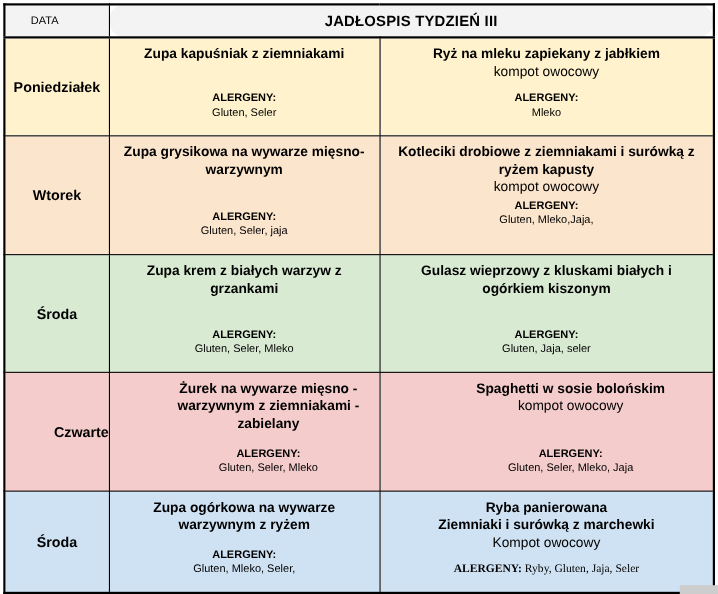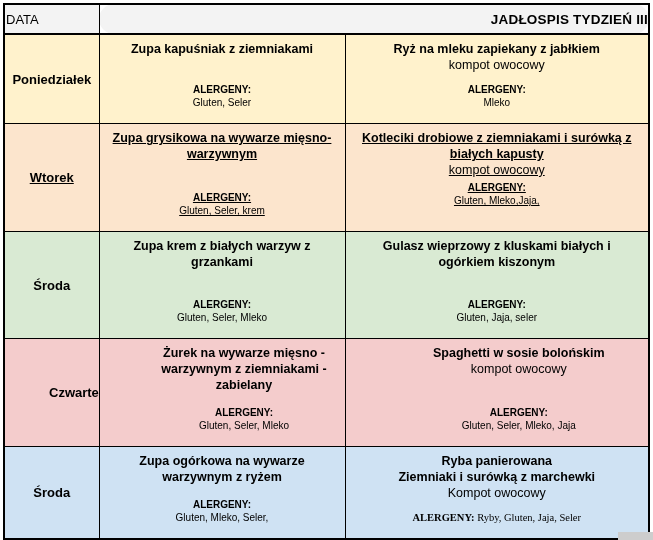--- a/index.html
+++ b/index.html
@@ -13,31 +13,31 @@
   table.menu {
     border-collapse:collapse; table-layout:fixed;
     width:645px; margin:3px 0 0 3px;
     border:2px solid #000;
   }
   td { border:1px solid #000; padding:0; vertical-align:top; overflow:hidden; }
 
   
   tr.hdr td { border-bottom:2px solid #000; }
   .hdr-date {
-    vertical-align:middle; font-size:13px; padding-left:1px;
+    vertical-align:middle; font-size:10px; padding-left:23px;
   }
   .hdr-title {
-    vertical-align:middle; text-align:right;
+    vertical-align:middle; text-align:center;
     font-weight:bold; font-size:13.5px; letter-spacing:0.2px;border-radius:15px;
   }
 
   
   .h-hdr td { height:28px; }
   .h-mon td { height:88px; }
-  .h-tue td { height:107px;text-decoration:underline; }
+  .h-tue td { height:107px; }
   .h-wed td { height:106px; }
   .h-thu td { height:107px;padding-left:44px; }
   .h-fri td { height:91px;margin-left:32px; }
 
   .day-cell {
     vertical-align:middle; text-align:center;
     font-weight:bold; font-size:13px;
   }
 
   .dish {
@@ -108,28 +108,28 @@
 
     <tr class="h-tue" style="background-color: rgb(252, 229, 205);">
       <td class="day-cell">Wtorek</td>
       <td>
         <div class="dish">
           <div class="top">
             <div class="dish-title optional">Zupa grysikowa na wywarze mięsno-warzywnym</div>
           </div>
           <div class="alg">
             <div class="alg-label">ALERGENY:</div>
-            <div class="alg-text">Gluten, Seler, krem</div>
-          </div>
-        </div>
-      </td>
-      <td>
-        <div class="dish">
-          <div class="top">
-            <div class="dish-title optional">Kotleciki drobiowe z ziemniakami i surówką z  białych kapusty</div>
+            <div class="alg-text">Gluten, Seler, jaja</div>
+          </div>
+        </div>
+      </td>
+      <td>
+        <div class="dish">
+          <div class="top">
+            <div class="dish-title optional">Kotleciki drobiowe z ziemniakami i surówką z  ryżem kapusty</div>
             <div class="dish-sub optional">kompot owocowy</div>
           </div>
           <div class="alg" style="padding-bottom:10px">
             <div class="alg-label">ALERGENY:</div>
             <div class="alg-text">Gluten, Mleko,Jaja,</div>
           </div>
         </div>
       </td>
     </tr>
 

